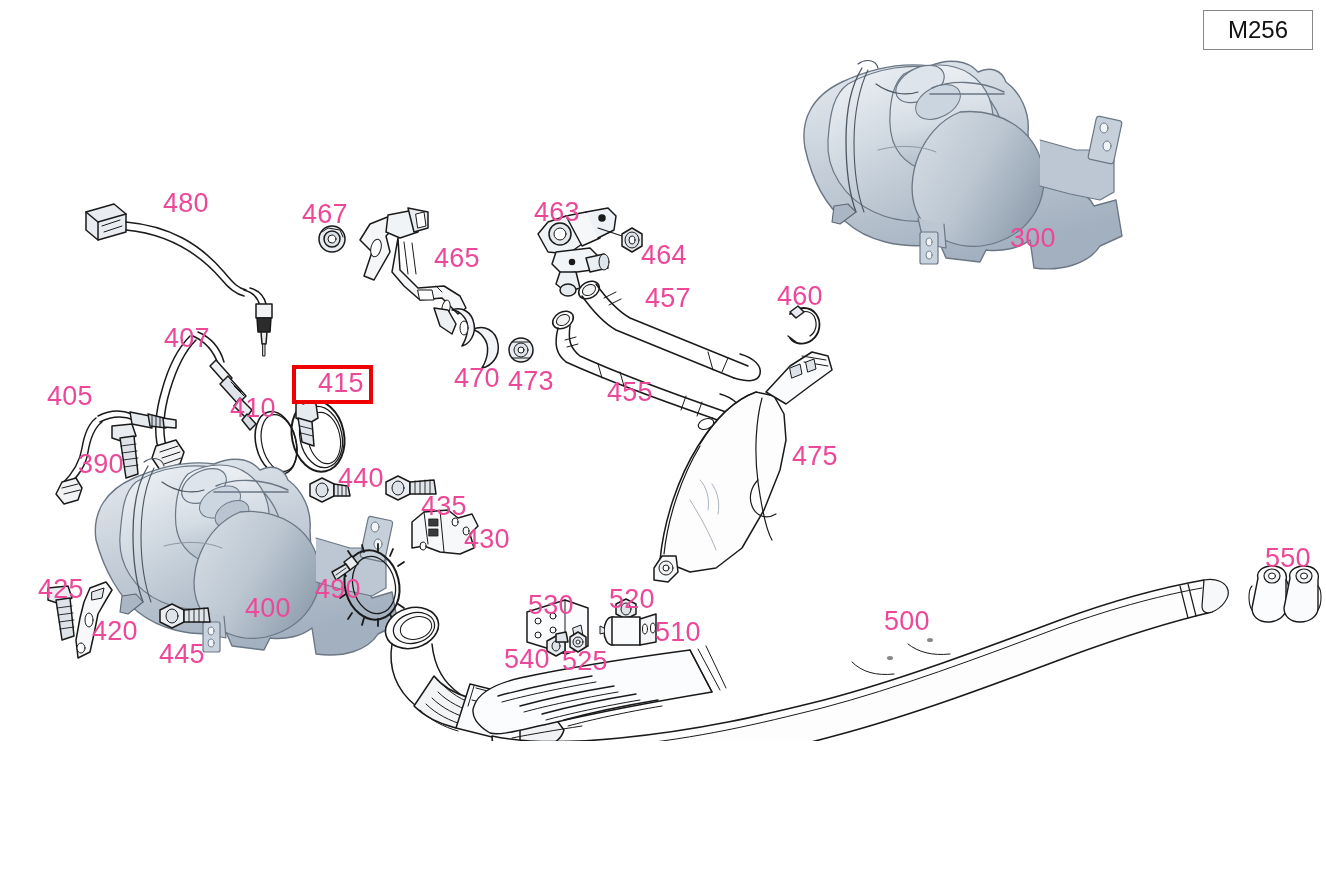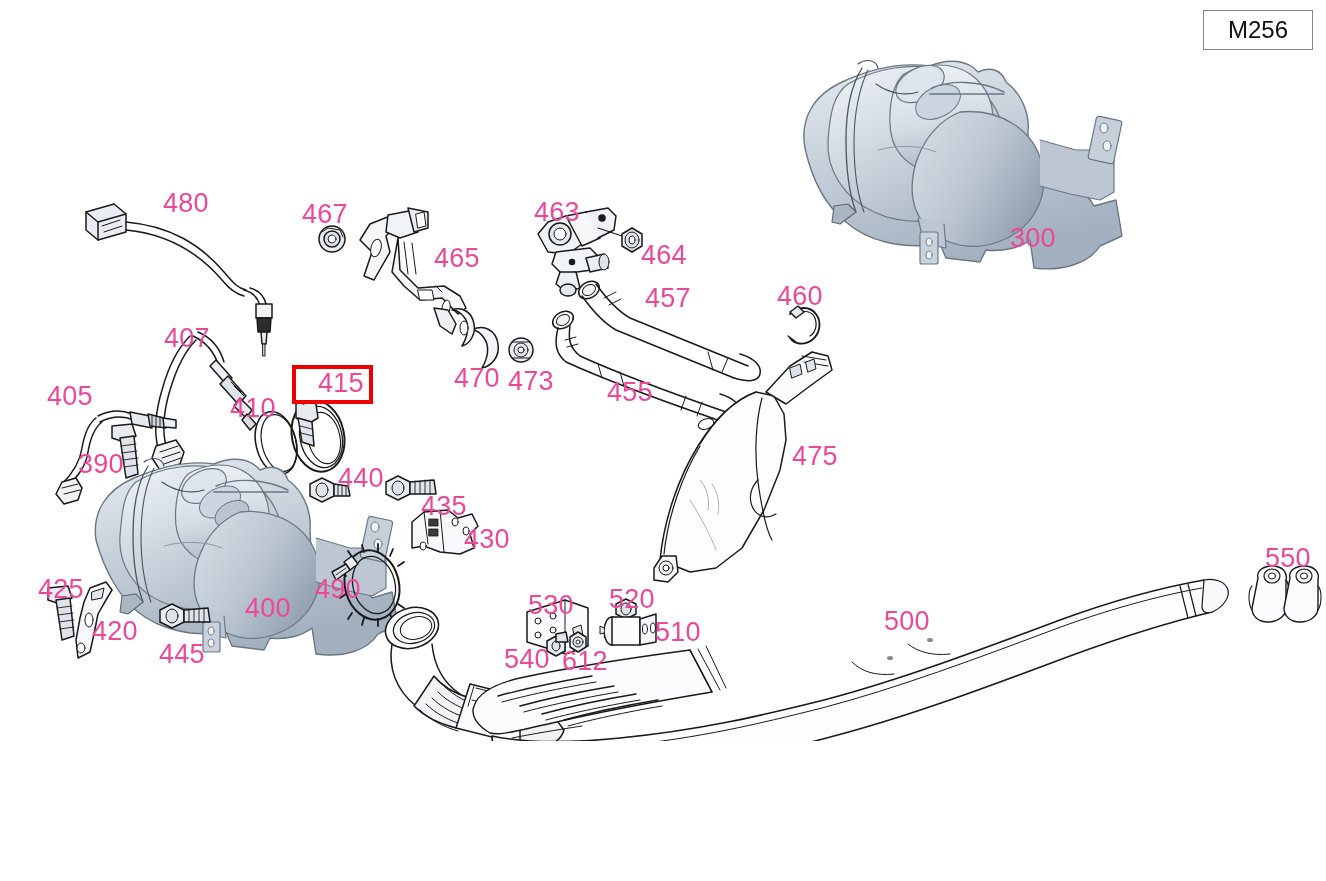--- a/index.html
+++ b/index.html
@@ -533,18 +533,18 @@
       <div class="callout" style="left: 464px; top: 526px;">430</div>
       <div class="callout" style="left: 38px; top: 560px; margin-top: 16px;">425</div>
       <div class="callout" style="left: 1265px; top: 545px;">550</div>
       <div class="callout" style="left: 528px; top: 592px;">530</div>
       <div class="callout" style="left: 609px; top: 586px;">520</div>
       <div class="callout" style="left: 245px; top: 595px;">400</div>
       <div class="callout" style="left: 315px; top: 576px;">490</div>
       <div class="callout" style="left: 884px; top: 608px;">500</div>
       <div class="callout" style="left: 655px; top: 619px;">510</div>
       <div class="callout" style="left: 92px; top: 618px;">420</div>
-      <div class="callout" style="left: 562px; top: 648px;">612</div>
+      <div class="callout" style="left: 562px; top: 648px;">525</div>
       <div class="callout" style="left: 504px; top: 646px;">540</div>
       <div class="callout" style="left: 159px; top: 641px;">445</div>
     </div>
 
 </div>
 
 </body></html>

